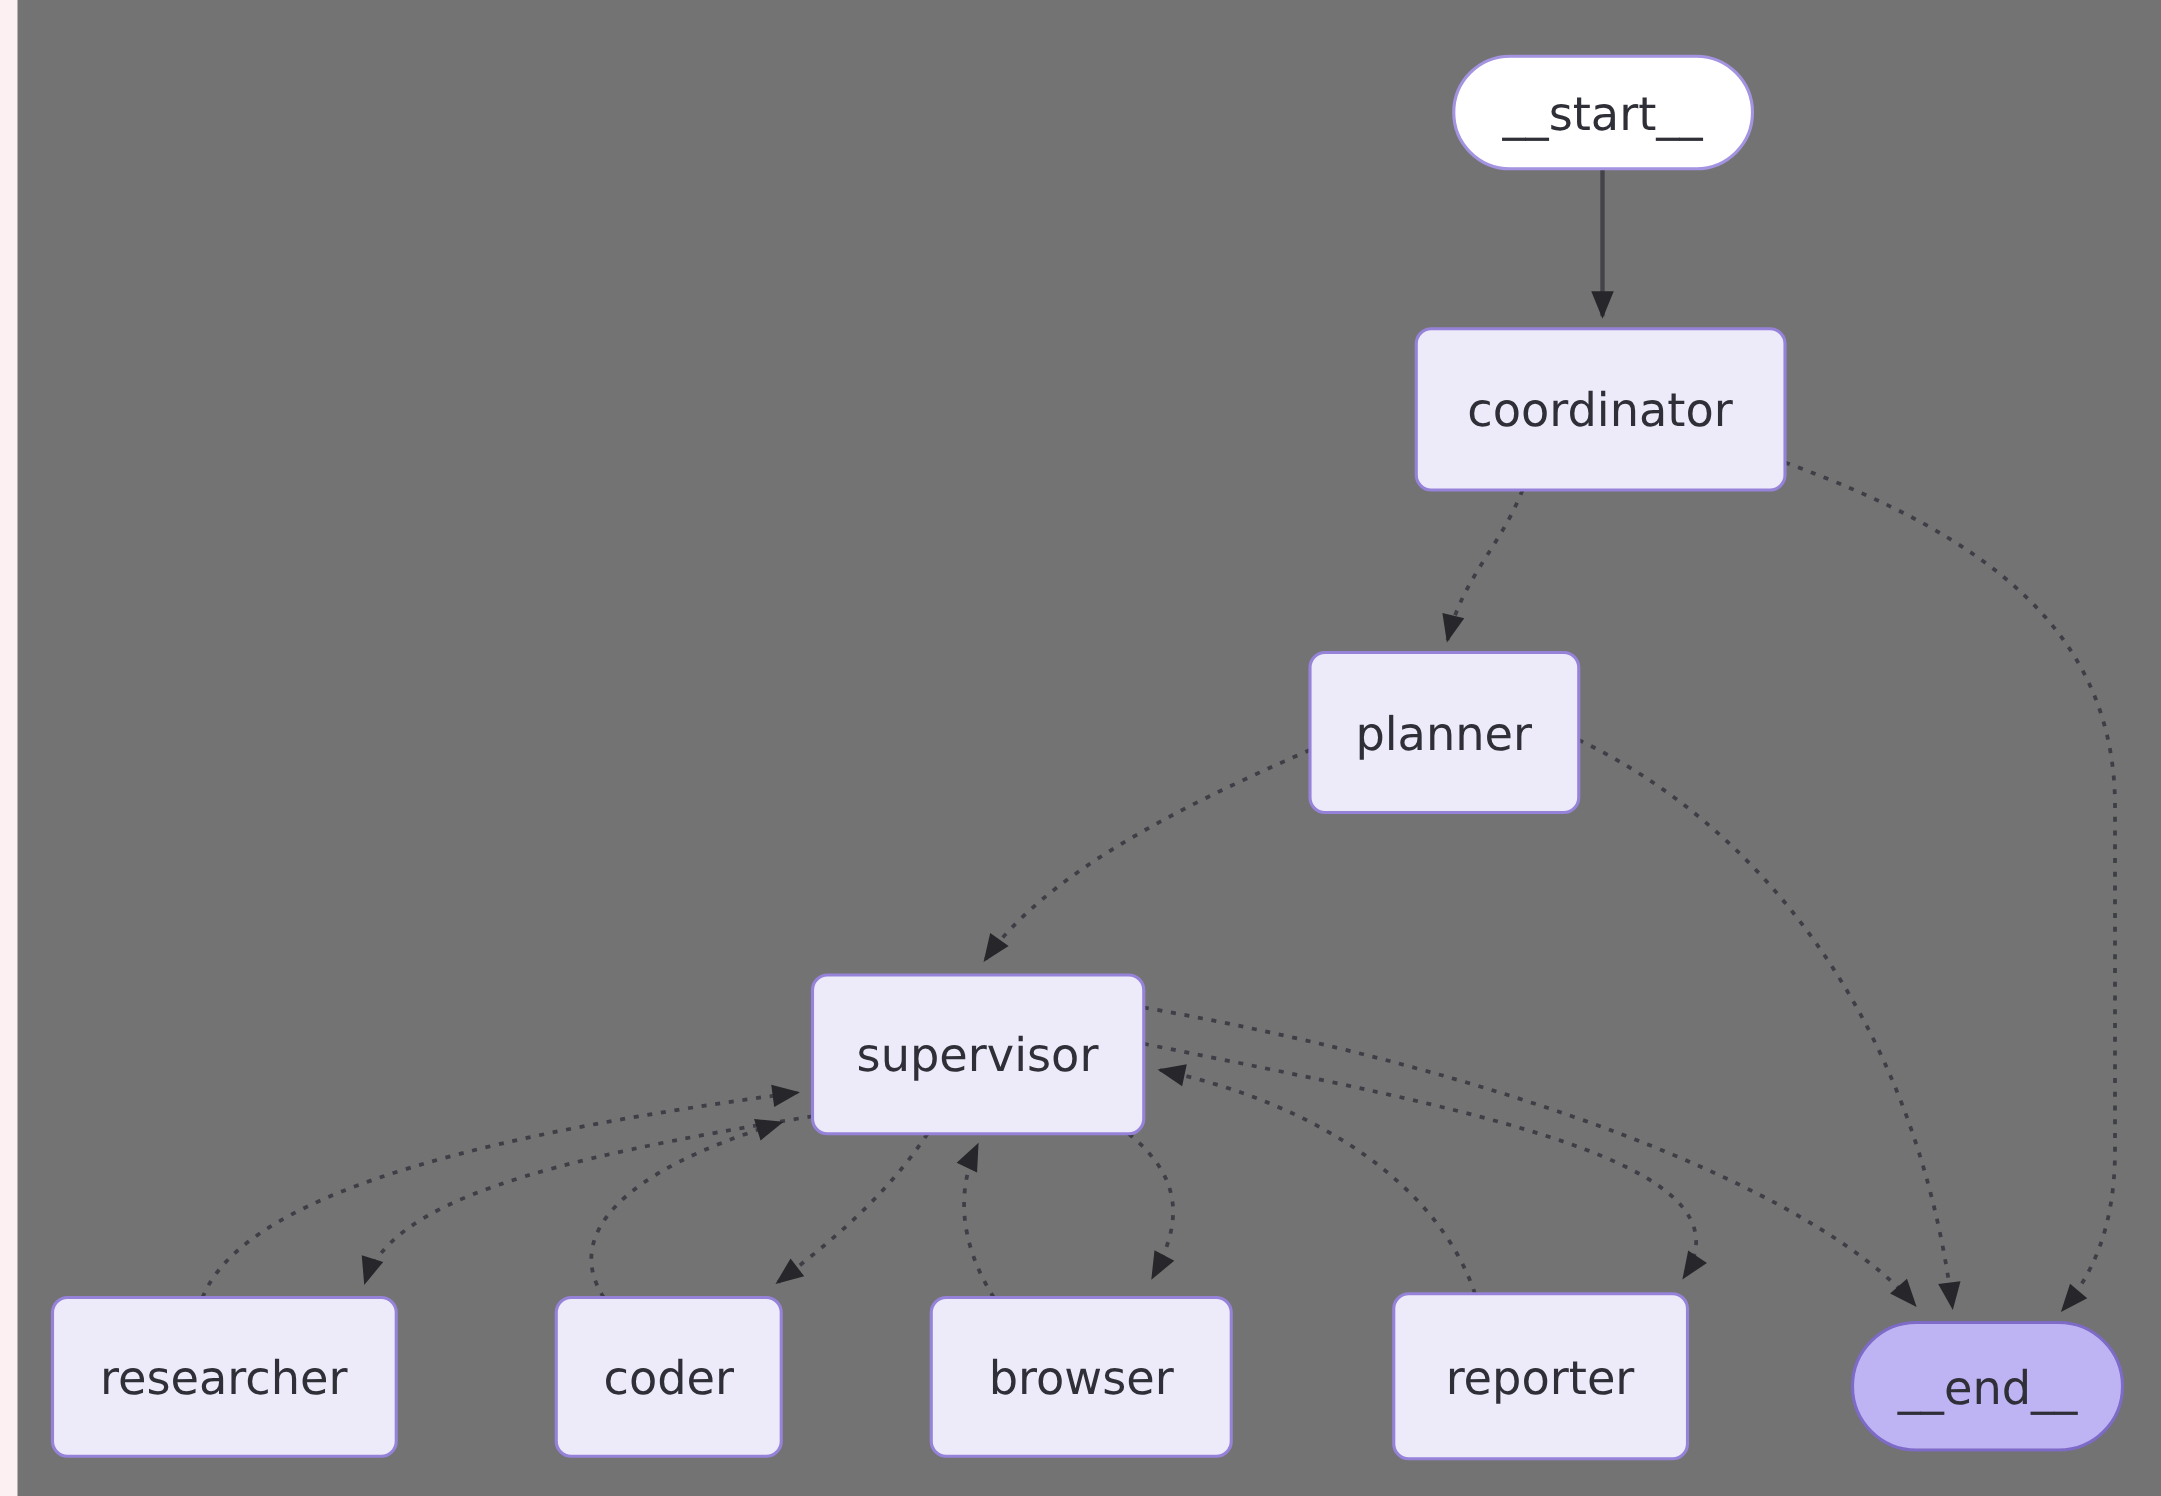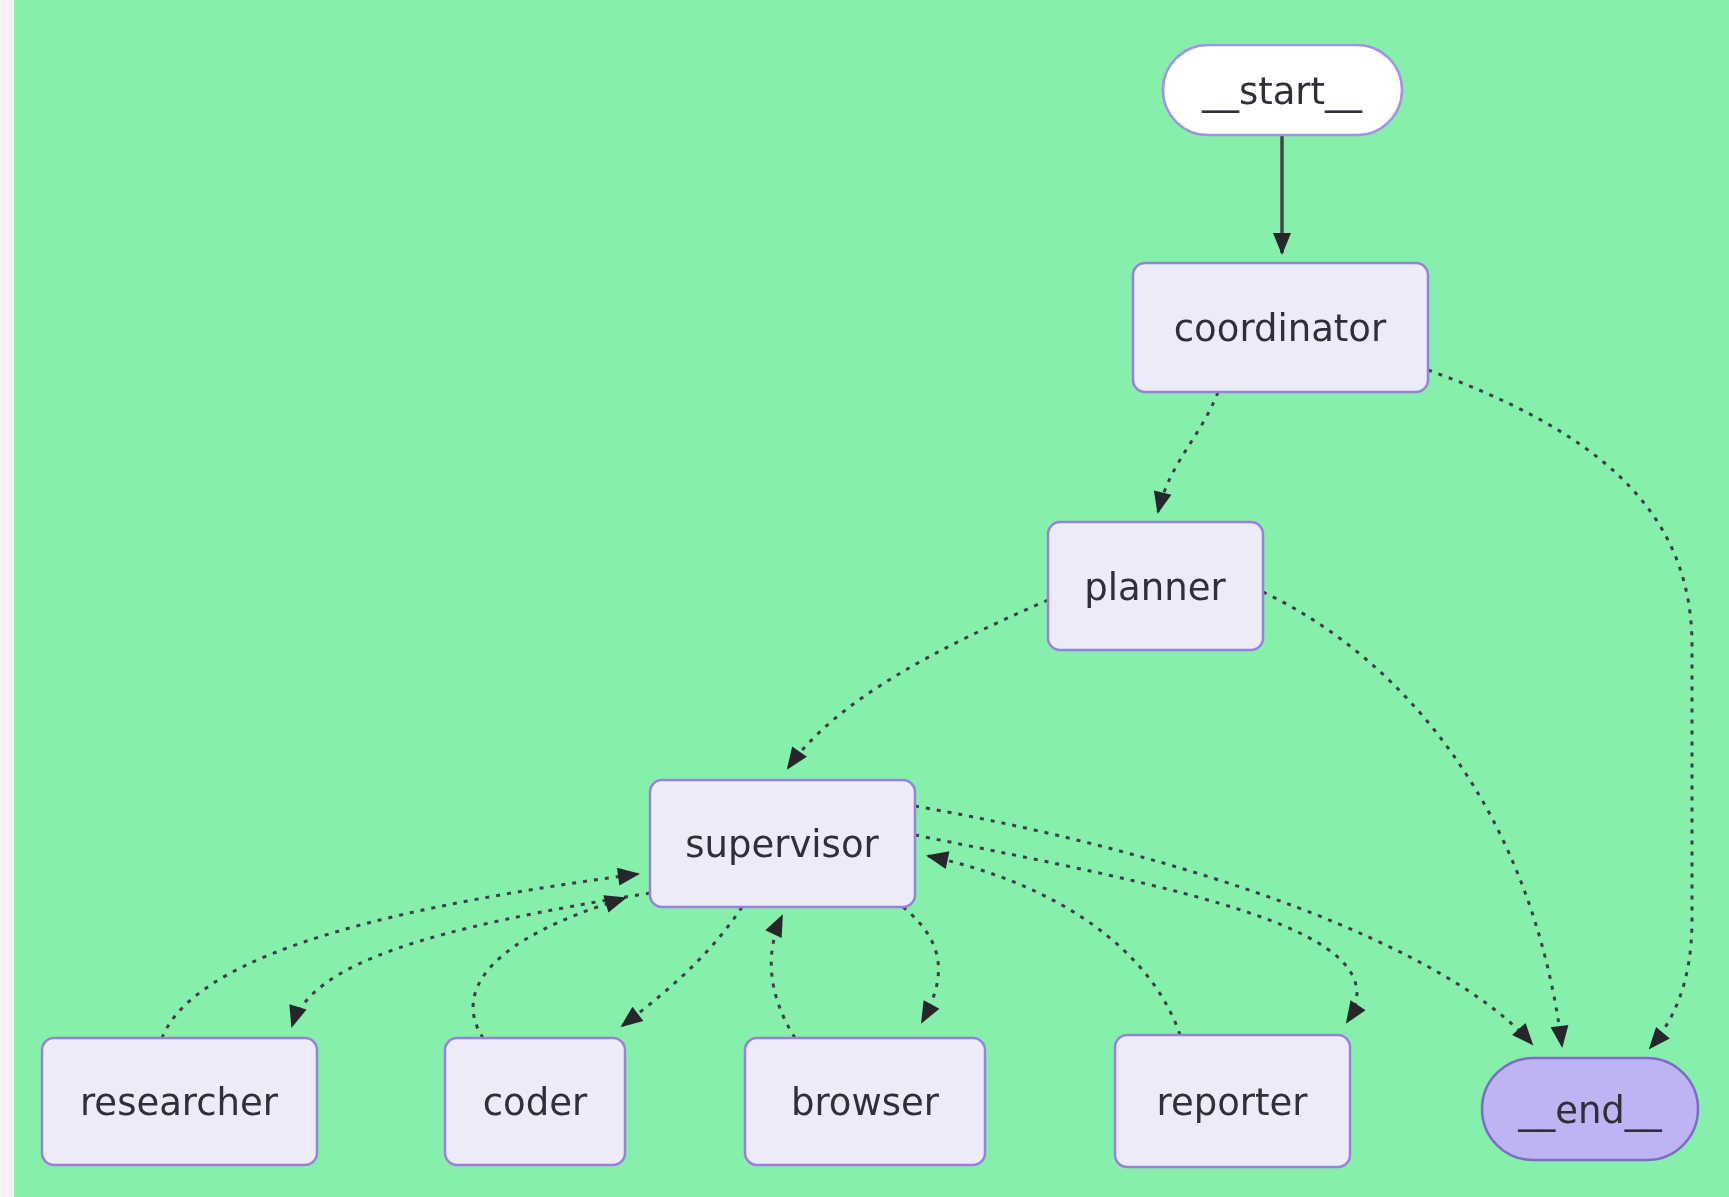--- a/index.html
+++ b/index.html
@@ -5,21 +5,21 @@
   html, body {
     margin: 0;
     padding: 0;
     background: #ffffff;
     font-family: "DejaVu Sans", "Liberation Sans", sans-serif;
   }
   .canvas {
     position: relative;
     width: 1729px;
     height: 1197px;
-    background: #86efac;
+    background: #737373;
     overflow: hidden;
   }
   .left-strip {
     position: absolute;
     left: 0; top: 0;
     width: 14px; height: 100%;
     background: #fcf0f2;
   }
   svg { display: block; }
   .edge-dotted {

